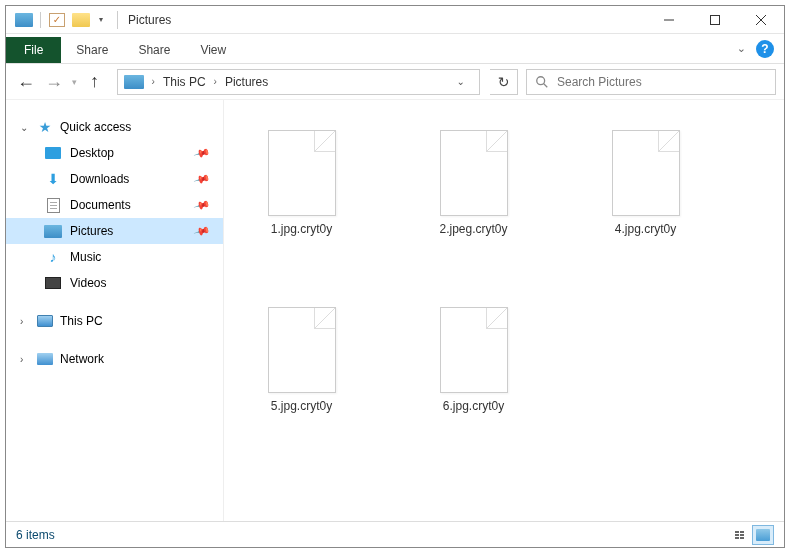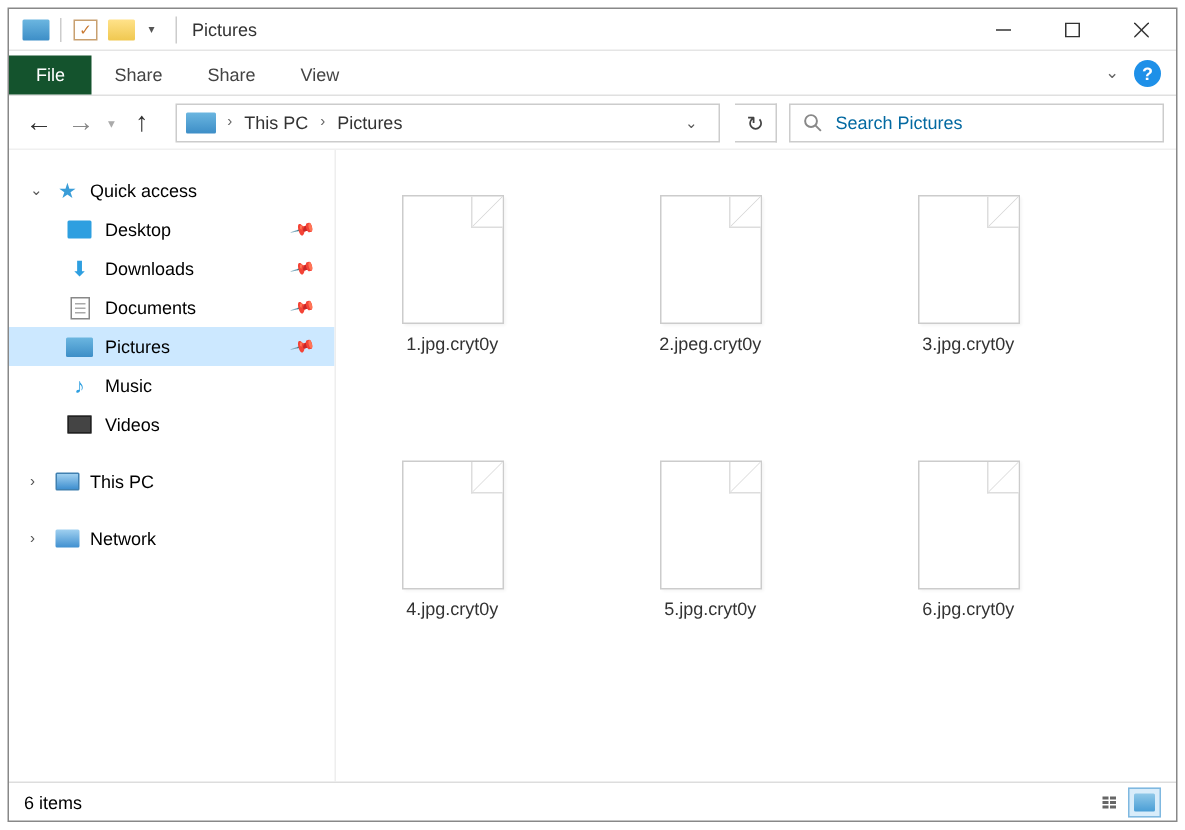--- a/index.html
+++ b/index.html
@@ -36,21 +36,21 @@
 .nav-sep { font-size: 9px; color: #aaa; padding: 0 2px; }
 .addressbar { flex: 1; height: 26px; border: 1px solid #ccc; display: flex; align-items: center; padding: 0 6px; gap: 6px; margin: 0 6px; }
 .addr-icon { width: 20px; height: 14px; background: linear-gradient(#6bb6e0,#3d8ec7); border-radius: 1px; }
 .addr-crumb { font-size: 12px; color: #333; }
 .addr-chev { font-size: 10px; color: #666; padding: 0 2px; }
 .addr-spacer { flex: 1; }
 .addr-drop { font-size: 10px; color: #555; padding: 0 8px; }
 .refresh-btn { width: 28px; height: 26px; border: 1px solid #ccc; border-left: none; display: flex; align-items: center; justify-content: center; color: #444; font-size: 14px; }
 .searchbox { width: 250px; height: 26px; border: 1px solid #ccc; display: flex; align-items: center; padding: 0 8px; gap: 8px; margin-left: 4px; }
 .searchbox svg { width: 14px; height: 14px; }
-.search-placeholder { color: #0369a1; font-size: 12px; }
+.search-placeholder { color: #737373; font-size: 12px; }
 
 
 .body { flex: 1; display: flex; overflow: hidden; }
 
 
 .navpane { width: 218px; border-right: 1px solid #eee; padding: 14px 0; overflow-y: auto; font-size: 12px; }
 .nav-group { margin-bottom: 12px; }
 .nav-header { display: flex; align-items: center; gap: 6px; height: 26px; padding-left: 14px; }
 .nav-header .expander { font-size: 10px; color: #555; width: 10px; }
 .nav-item { display: flex; align-items: center; gap: 8px; height: 26px; padding-left: 38px; position: relative; }
@@ -69,21 +69,21 @@
 .network-ico { width: 16px; height: 12px; background: linear-gradient(#a0d0f0,#4090d0); border-radius: 1px; }
 
 
 .content { flex: 1; padding: 20px 10px; display: flex; flex-wrap: wrap; align-content: flex-start; gap: 37px; }
 .file { width: 135px; height: 140px; display: flex; flex-direction: column; align-items: center; gap: 6px; padding-top: 10px; }
 .file-icon { width: 68px; height: 86px; background: #fff; border: 1px solid #ccc; position: relative; box-shadow: 1px 1px 2px rgba(0,0,0,0.05); }
 .file-icon::before { content: ""; position: absolute; top: 0; right: 0; width: 20px; height: 20px; background: linear-gradient(135deg, transparent 48%, #ddd 50%, #fff 52%); border-left: 1px solid #ddd; border-bottom: 1px solid #ddd; }
 .file-name { font-size: 12px; color: #333; text-align: center; }
 
 
-.statusbar { height: 26px; border-top: 1px solid #ddd; display: flex; align-items: center; padding: 0 10px; font-size: 12px; color: #000000; }
+.statusbar { height: 26px; border-top: 1px solid #ddd; display: flex; align-items: center; padding: 0 10px; font-size: 12px; color: #0c4a6e; }
 .status-right { margin-left: auto; display: flex; gap: 2px; }
 .view-btn { width: 22px; height: 20px; border: 1px solid transparent; display: flex; align-items: center; justify-content: center; }
 .view-btn.active { border-color: #7fb8e0; background: #d8ecfa; }
 .view-details { display: grid; grid-template-columns: repeat(2,4px); grid-template-rows: repeat(3,2px); gap: 1px; }
 .view-details div { background: #666; }
 .view-large { width: 14px; height: 12px; background: linear-gradient(#8fc8e8,#4a9ed6); border-radius: 1px; }
 </style>
 </head>
 <body>
 
@@ -232,24 +232,20 @@
       <div class="file">
         <div class="file-icon"></div>
         <div class="file-name">1.jpg.cryt0y</div>
       </div>
       <div class="file">
         <div class="file-icon"></div>
         <div class="file-name">2.jpeg.cryt0y</div>
       </div>
       <div class="file">
         <div class="file-icon"></div>
-        <div class="file-name">3.jpg.cryt0y</div>
-      </div>
-      <div class="file">
-        <div class="file-icon"></div>
         <div class="file-name">4.jpg.cryt0y</div>
       </div>
       <div class="file">
         <div class="file-icon"></div>
         <div class="file-name">5.jpg.cryt0y</div>
       </div>
       <div class="file">
         <div class="file-icon"></div>
         <div class="file-name">6.jpg.cryt0y</div>
       </div>

